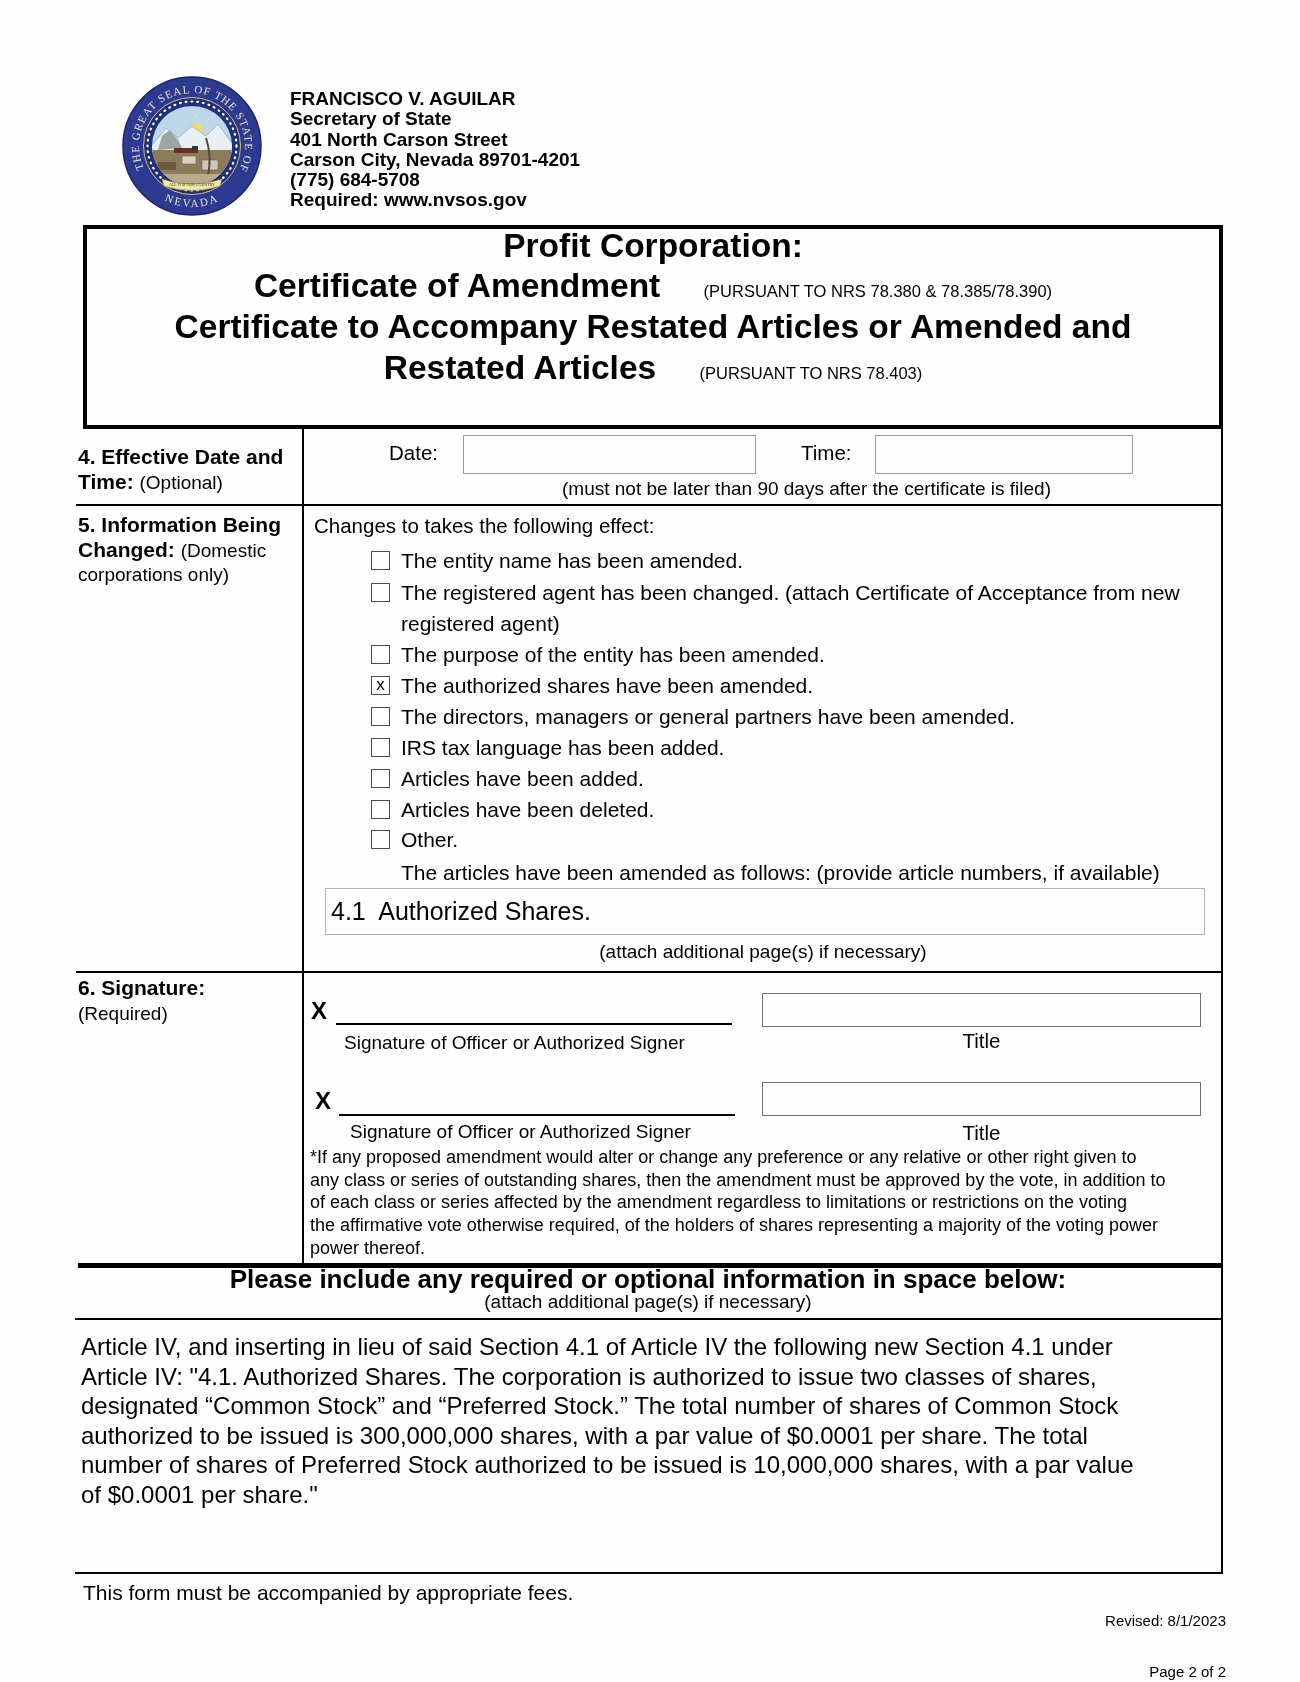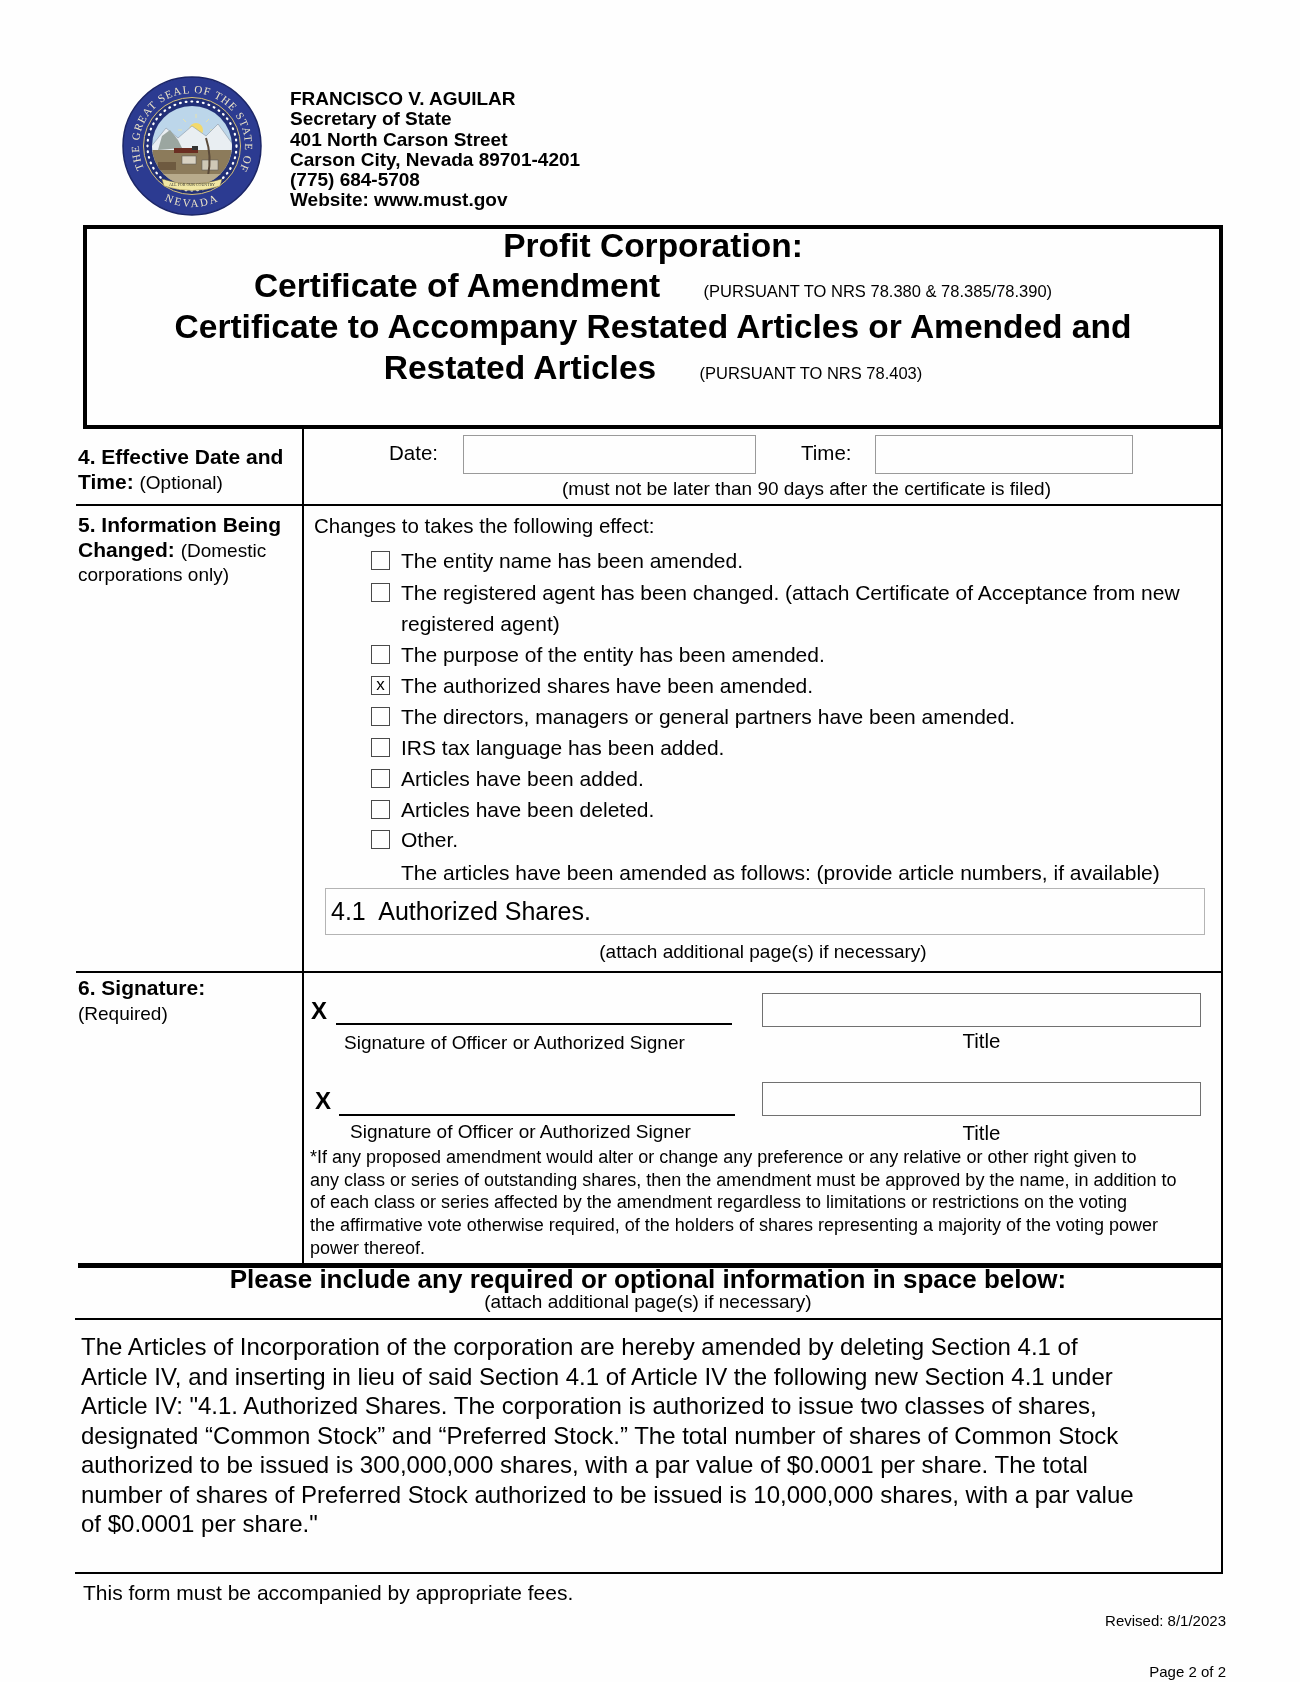--- a/index.html
+++ b/index.html
@@ -102,21 +102,21 @@
       <textPath href="#sealBot" startOffset="50%">NEVADA</textPath>
     </text>
   </svg>
 
   <div class="office">
     <div>FRANCISCO V. AGUILAR</div>
     <div>Secretary of State</div>
     <div>401 North Carson Street</div>
     <div>Carson City, Nevada 89701-4201</div>
     <div>(775) 684-5708</div>
-    <div>Website:  www.must.gov</div>
+    <div>Required:  www.nvsos.gov</div>
   </div>
 
   <div class="title-box"></div>
   <div class="tl" style="top:227px;">Profit Corporation:</div>
   <div class="tl" style="top:267px;"><span>Certificate of Amendment</span> <span class="pn">(PURSUANT TO NRS 78.380 &amp; 78.385/78.390)</span></div>
   <div class="tl" style="top:308px;">Certificate to Accompany Restated Articles or Amended and</div>
   <div class="tl" style="top:349px;"><span>Restated Articles</span> <span class="pn">(PURSUANT TO NRS 78.403)</span></div>
 
   <div class="rule" style="left:1221px; top:429px; width:2px; height:1145px;"></div>
   <div class="rule" style="left:302px; top:429px; width:2px; height:836px;"></div>
@@ -183,32 +183,31 @@
   <div class="abs txt20 center" style="left:762px; width:439px; top:1029px;">Title</div>
 
   <div class="xmark" style="left:315px; top:1088px;">X</div>
   <div class="sigline" style="left:339px; top:1094px; width:396px;"></div>
   <div class="abs txt19" style="left:350px; top:1121px;">Signature of Officer or Authorized Signer</div>
   <input class="field dark" type="text" style="left: 762px; top: 1082px; width: 439px; height: 34px;" value="">
   <div class="abs txt20 center" style="left:762px; width:439px; top:1121px;">Title</div>
 
   <div class="footnote">
     <div>*If any proposed amendment would alter or change any preference or any relative or other right given to</div>
-    <div>any class or series of outstanding shares, then the amendment must be approved by the name, in addition to</div>
+    <div>any class or series of outstanding shares, then the amendment must be approved by the vote, in addition to</div>
     <div>of each class or series affected by the amendment regardless to limitations or restrictions on the voting</div>
     <div>the affirmative vote otherwise required, of the holders of shares representing a majority of the voting power</div>
     <div>power thereof.</div>
   </div>
 
   <div class="abs center" style="left:78px; width:1140px; top:1267px; font-weight:bold; font-size:26px; line-height:24px;">Please include any required or optional information in space below:</div>
   <div class="abs txt19 center" style="left:78px; width:1140px; top:1291px;">(attach additional page(s) if necessary)</div>
 
   <div class="textarea">
     <div class="lines">
-      <div>The Articles of Incorporation of the corporation are hereby amended by deleting Section 4.1 of</div>
       <div>Article IV, and inserting in lieu of said Section 4.1 of Article IV the following new Section 4.1 under</div>
       <div>Article IV: "4.1. Authorized Shares. The corporation is authorized to issue two classes of shares,</div>
       <div>designated “Common Stock” and “Preferred Stock.” The total number of shares of Common Stock</div>
       <div>authorized to be issued is 300,000,000 shares, with a par value of $0.0001 per share. The total</div>
       <div>number of shares of Preferred Stock authorized to be issued is 10,000,000 shares, with a par value</div>
       <div>of $0.0001 per share."</div>
     </div>
   </div>
 
   <div class="abs" style="left:83px; top:1580px; font-size:21px; line-height:26px;">This form must be accompanied by appropriate fees.</div>

